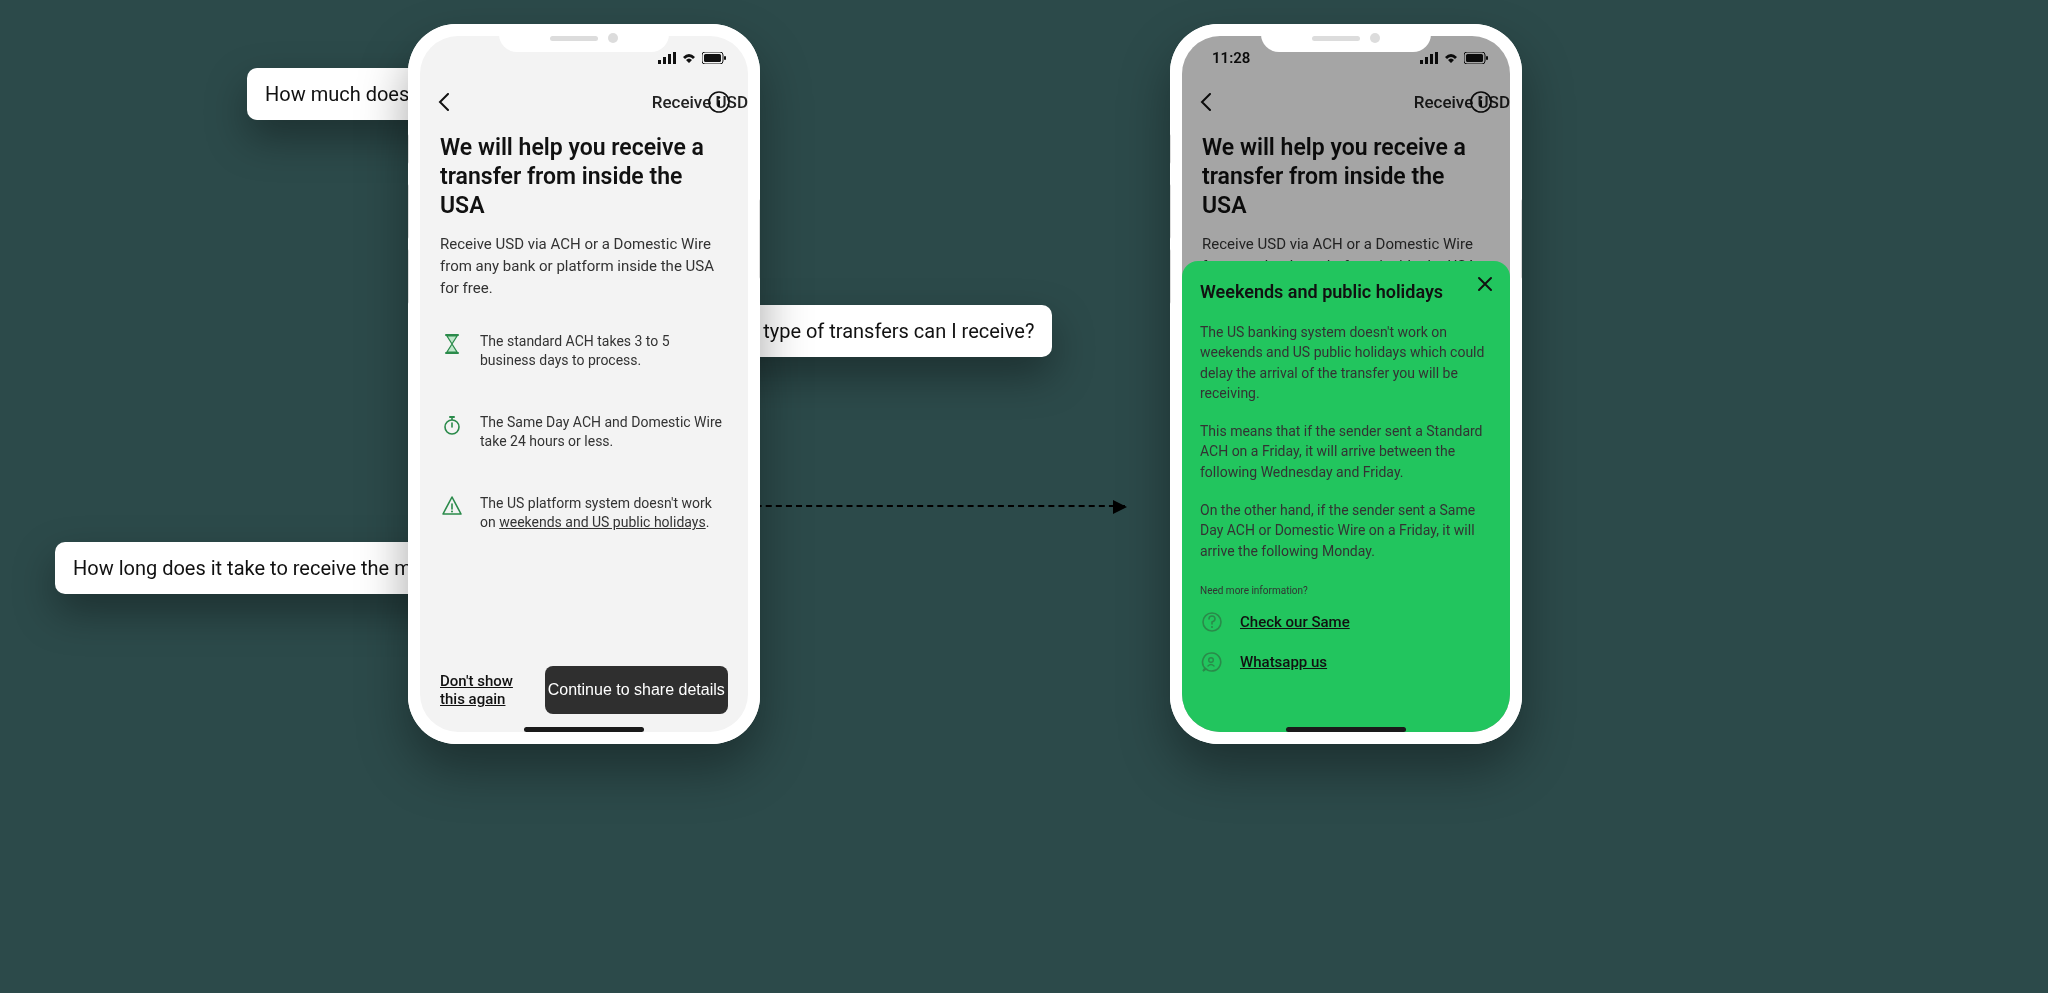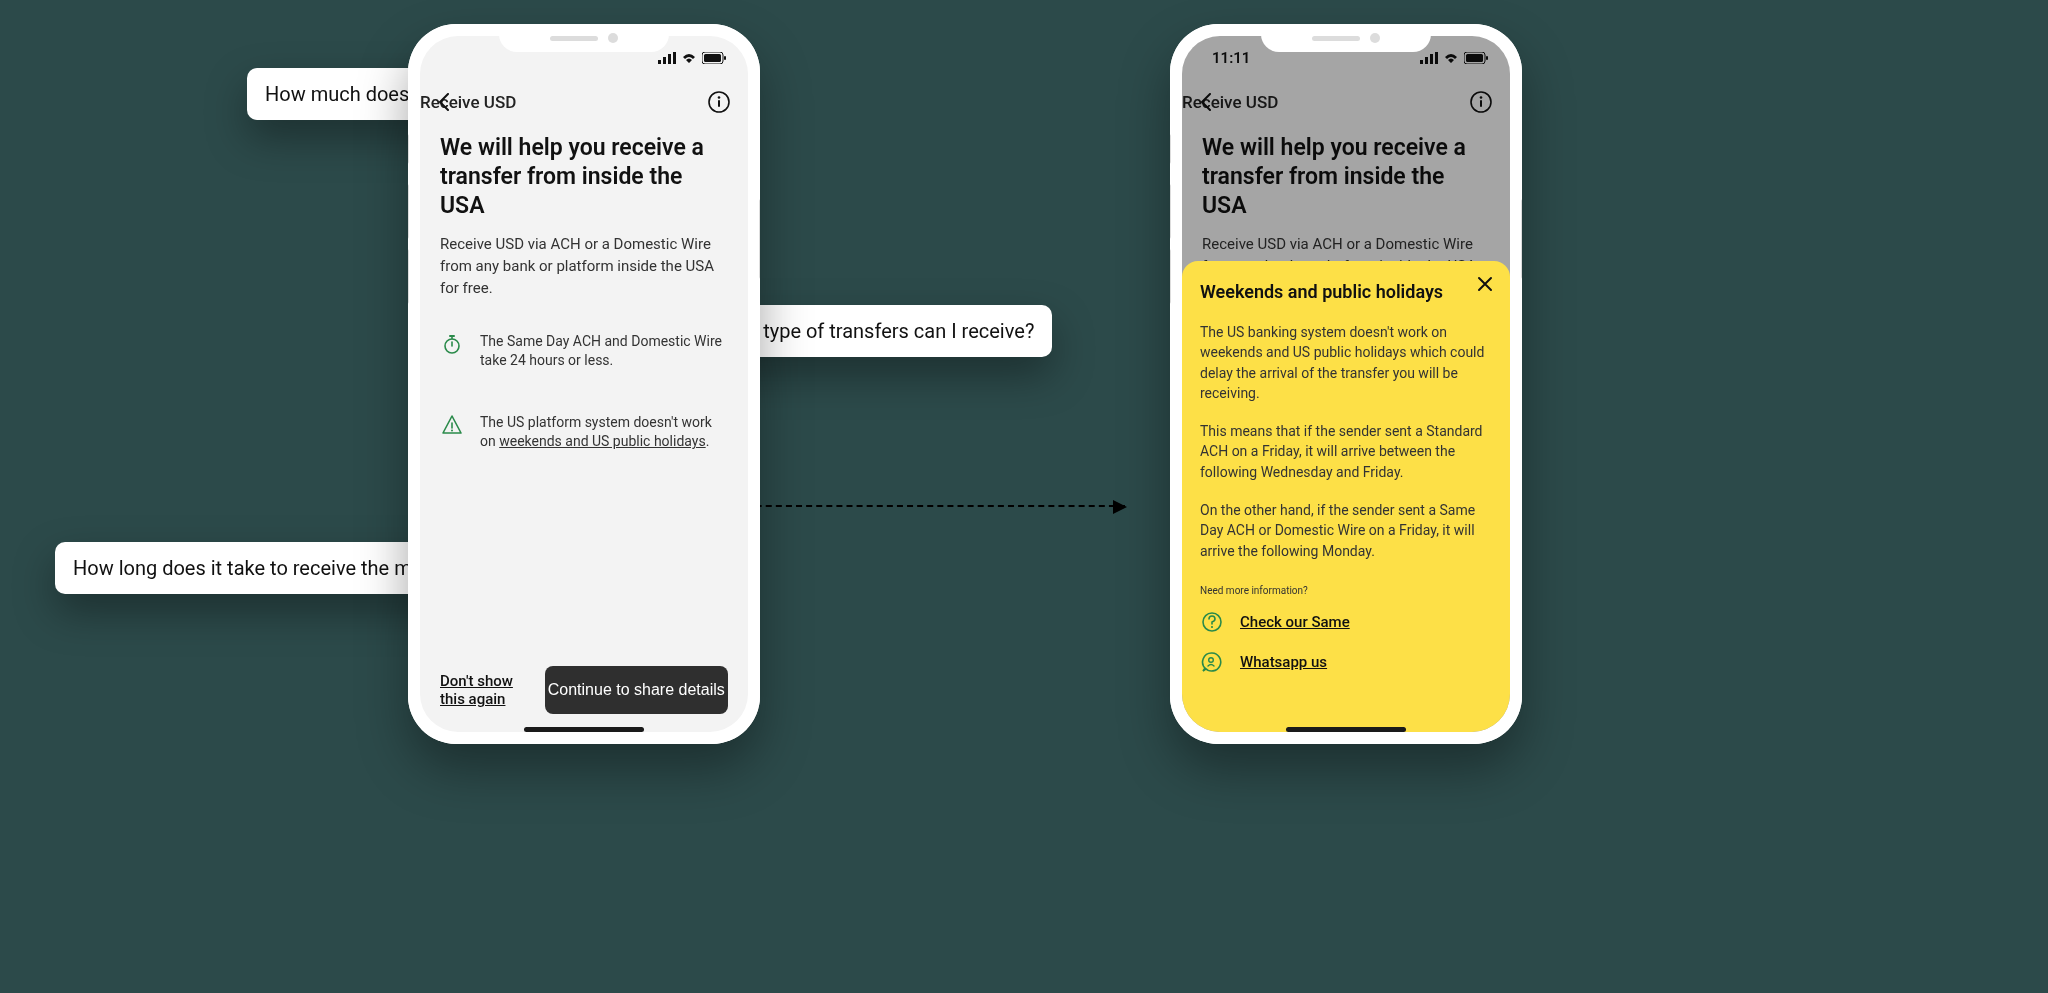--- a/index.html
+++ b/index.html
@@ -77,21 +77,21 @@
     font-size: 15px;
     font-weight: 600;
     color: #111;
   }
   .status-right { display: flex; gap: 5px; align-items: center; }
 
   .nav-bar {
     height: 44px;
     display: flex;
     align-items: center;
-    justify-content: flex-start;
+    justify-content: flex-end;
     position: relative;
     font-size: 17px;
     font-weight: 500;
     color: #222;
   }
   .nav-back {
     position: absolute; left: 18px; top: 50%; transform: translateY(-50%);
   }
   .nav-info {
     position: absolute; right: 18px; top: 50%; transform: translateY(-50%);
@@ -147,21 +147,21 @@
   }
 
   
   .phone-dim .screen::after{
     content:""; position:absolute; inset:0; background: rgba(0,0,0,0.32); z-index: 5;
   }
   .sheet {
     position: absolute;
     left: 0; right: 0; bottom: 0;
     top: 225px;
-    background: #fde047;
+    background: #22c55e;
     border-top-left-radius: 16px;
     border-top-right-radius: 16px;
     z-index: 10;
     padding: 20px 18px 20px 18px;
     display: flex; flex-direction: column;
   }
   .sheet-close {
     position: absolute; right: 14px; top: 12px;
     width: 22px; height: 22px; display:flex; align-items:center; justify-content:center;
     color:#222; cursor:pointer;
@@ -260,20 +260,30 @@
             <circle cx="11" cy="11" r="10" fill="none" stroke="#111" stroke-width="1.6"></circle>
             <circle cx="11" cy="6.5" r="1.3" fill="#111"></circle>
             <rect x="10" y="9" width="2" height="7" rx="1" fill="#111"></rect>
           </svg>
       </span>
     </div>
     <div class="content">
       <div class="page-title">We will help you receive a transfer from inside the USA</div>
       <div class="page-sub">Receive USD via ACH or a Domestic Wire from any bank or platform inside the USA for free.</div>
 
+      <div class="info-row">
+        <span class="info-icon">
+          <svg width="22" height="22" viewBox="0 0 22 22">
+              <rect x="4" y="1" width="14" height="2" rx="1" fill="#2a8a4a"></rect>
+              <rect x="4" y="19" width="14" height="2" rx="1" fill="#2a8a4a"></rect>
+              <path d="M6 3 L16 3 L11 11 L16 19 L6 19 L11 11 Z" fill="#bfe7cb" stroke="#2a8a4a" stroke-width="1.2"></path>
+            </svg>
+        </span>
+        <div class="info-text">The standard ACH takes 3 to 5 business days to process.</div>
+      </div>
 
       <div class="info-row">
         <span class="info-icon">
           <svg width="22" height="22" viewBox="0 0 22 22">
               <circle cx="11" cy="13" r="7" fill="none" stroke="#2a8a4a" stroke-width="1.6"></circle>
               <rect x="8" y="2" width="6" height="2" rx="1" fill="#2a8a4a"></rect>
               <line x1="11" y1="4" x2="11" y2="6" stroke="#2a8a4a" stroke-width="1.6"></line>
               <line x1="11" y1="13" x2="11" y2="9" stroke="#2a8a4a" stroke-width="1.6" stroke-linecap="round"></line>
             </svg>
         </span>
@@ -306,21 +316,21 @@
   <div class="phone-side-btn btn-left-2"></div>
   <div class="phone-side-btn btn-left-3"></div>
   <div class="phone-side-btn btn-right"></div>
   <div class="phone-notch">
     <span class="notch-speaker"></span>
       <span class="notch-cam"></span>
   </div>
   <div class="home-ind"></div>
   <div class="screen">
     <div class="status-bar">
-      <span>11:11</span>
+      <span>11:28</span>
       <span class="status-right">
         <svg width="18" height="12" viewBox="0 0 18 12">
             <rect x="0" y="8" width="3" height="4" fill="#111"></rect>
             <rect x="5" y="5" width="3" height="7" fill="#111"></rect>
             <rect x="10" y="2" width="3" height="10" fill="#111"></rect>
             <rect x="15" y="0" width="3" height="12" fill="#111"></rect>
           </svg>
         <svg width="16" height="12" viewBox="0 0 16 12">
             <path d="M8 11 L5 8 Q8 5 11 8 Z M2 5 Q8 -1 14 5 L12 7 Q8 3 4 7 Z" fill="#111"></path>
           </svg>

